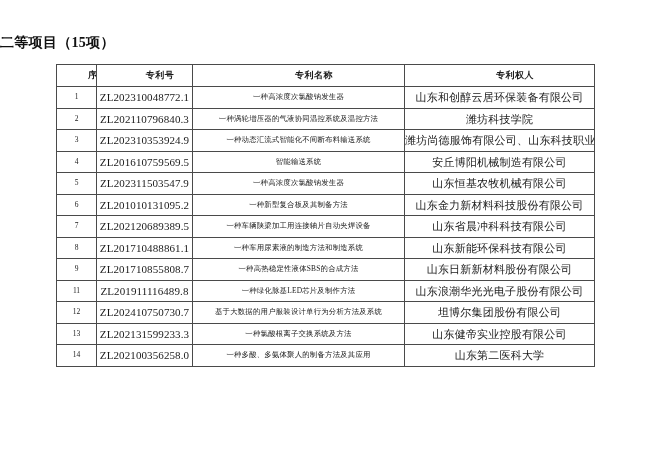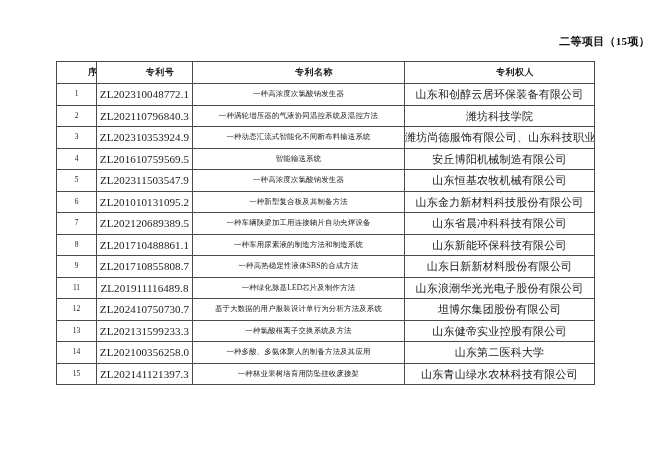--- a/index.html
+++ b/index.html
@@ -24,22 +24,22 @@
   .doc-title {
     text-align: center;
     font-size: 17.5px;
     font-weight: bold;
     letter-spacing: 0.5px;
     color: #111;
     margin: 6px 0 0 0;
     font-family: "Liberation Serif", serif;
   }
   .doc-subtitle {
-    text-align: right;
-    font-size: 11px;
+    text-align: left;
+    font-size: 14px;
     font-weight: bold;
     color: #111;
     margin: 12px 0 0 0;
     letter-spacing: 0.3px;
   }
   .table-wrap {
     margin: 12px auto 0 auto;
     width: 538px;
     position: relative;
   }
@@ -174,23 +174,17 @@
             <td class="c-pat-cell">ZL202131599233.3</td>
             <td class="c-name-cell">一种氯酸根离子交换系统及方法</td>
             <td class="c-owner-cell">山东健帝实业控股有限公司</td>
           </tr>
           <tr>
             <td class="c-no-cell">14</td>
             <td class="c-pat-cell">ZL202100356258.0</td>
             <td class="c-name-cell">一种多酸、多氨体聚人的制备方法及其应用</td>
             <td class="c-owner-cell">山东第二医科大学</td>
           </tr>
-          <tr>
-            <td class="c-no-cell">15</td>
-            <td class="c-pat-cell">ZL202141121397.3</td>
-            <td class="c-name-cell">一种林业果树培育用防坠挂收废接架</td>
-            <td class="c-owner-cell">山东青山绿水农林科技有限公司</td>
-          </tr>
         </tbody>
     </table>
   </div>
 
 </div>
 
 </body></html>

